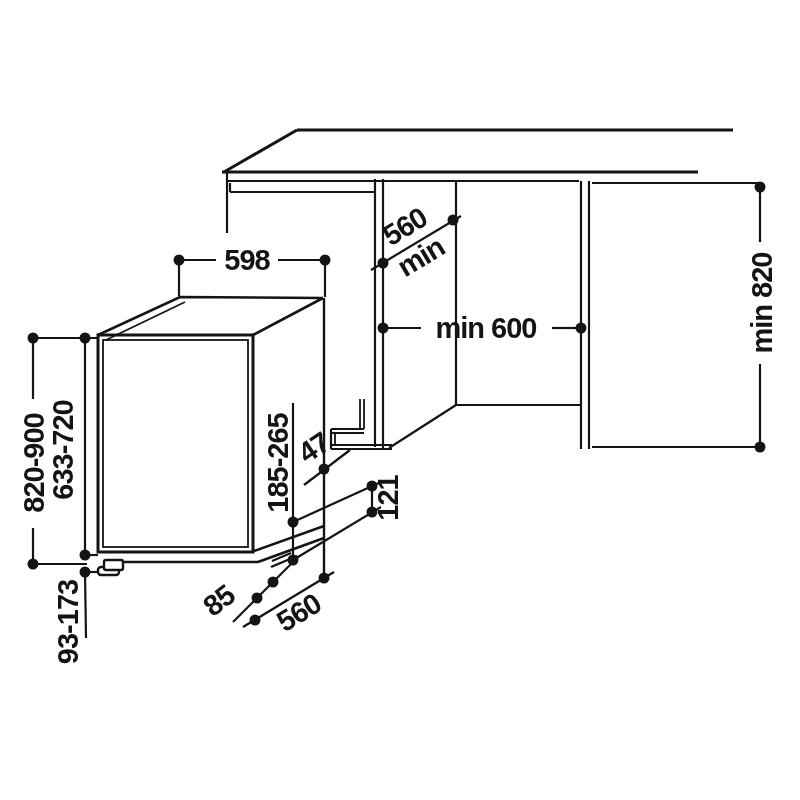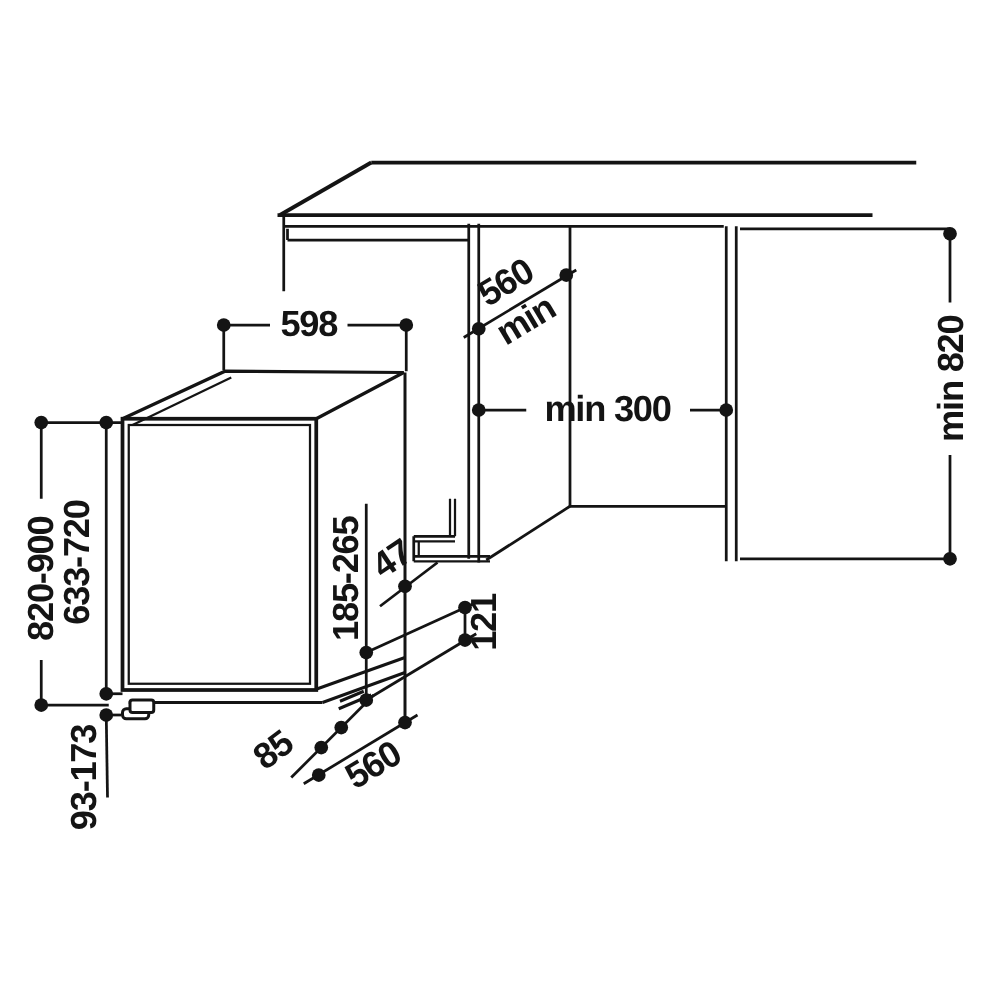--- a/index.html
+++ b/index.html
@@ -138,21 +138,21 @@
       <circle class="dot" cx="255" cy="620" r="5.5"></circle>
       <circle class="dot" cx="324" cy="578" r="5.5"></circle>
     </g>
   </svg>
 
   <div class="lbl r0" style="left:247px;top:260px;">598</div>
 
   <div class="lbl r31" style="left:405px;top:227px;">560</div>
   <div class="lbl r31" style="left:421px;top:257px;">min</div>
 
-  <div class="lbl r0" style="left:486px;top:328px;">min 300</div>
+  <div class="lbl r0" style="left:486px;top:328px;">min 600</div>
 
   <div class="lbl r90" style="left:762px;top:303px;">min 820</div>
 
   <div class="lbl r90" style="left:34px;top:463px;">820-900</div>
 
   <div class="lbl r90" style="left:63px;top:450px;">633-720</div>
 
   <div class="lbl r90" style="left:278px;top:463px;">185-265</div>
 
   <div class="lbl r34" style="left:314px;top:448px;">47</div>

